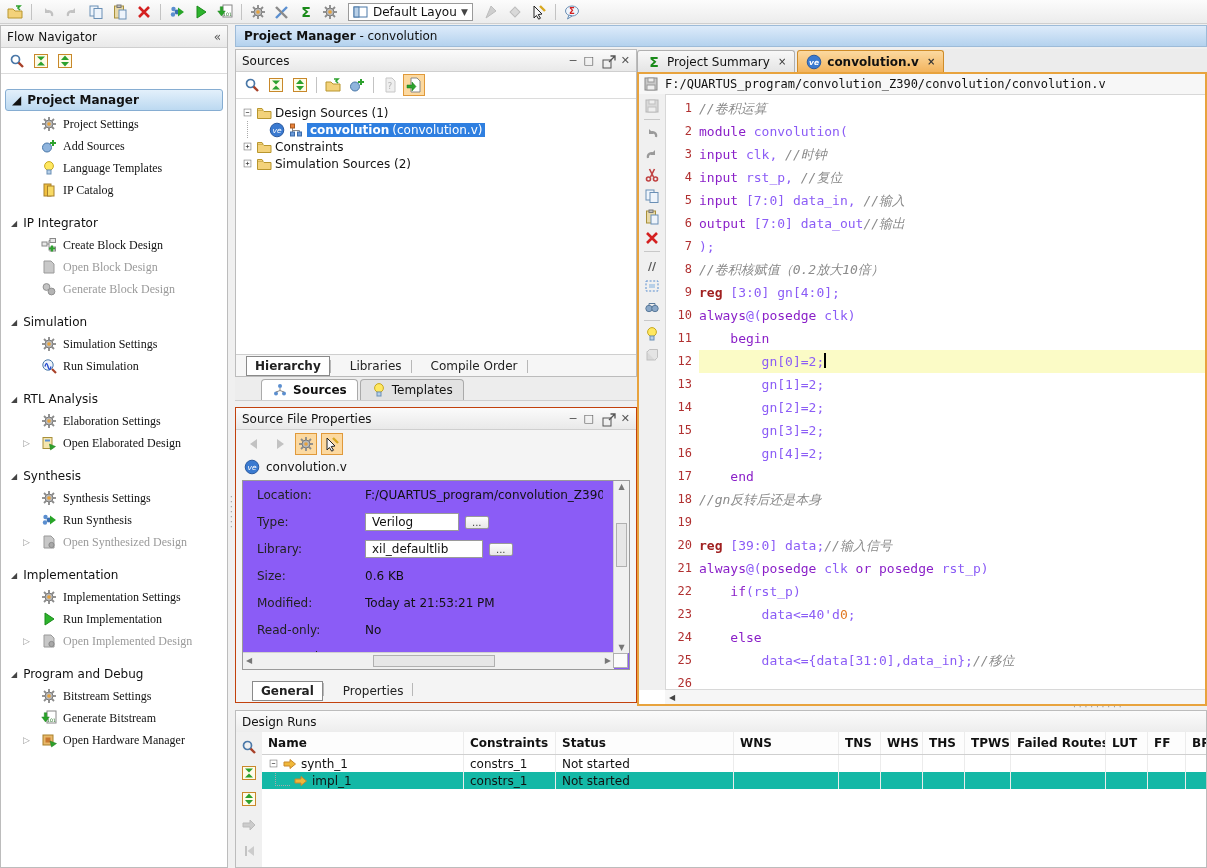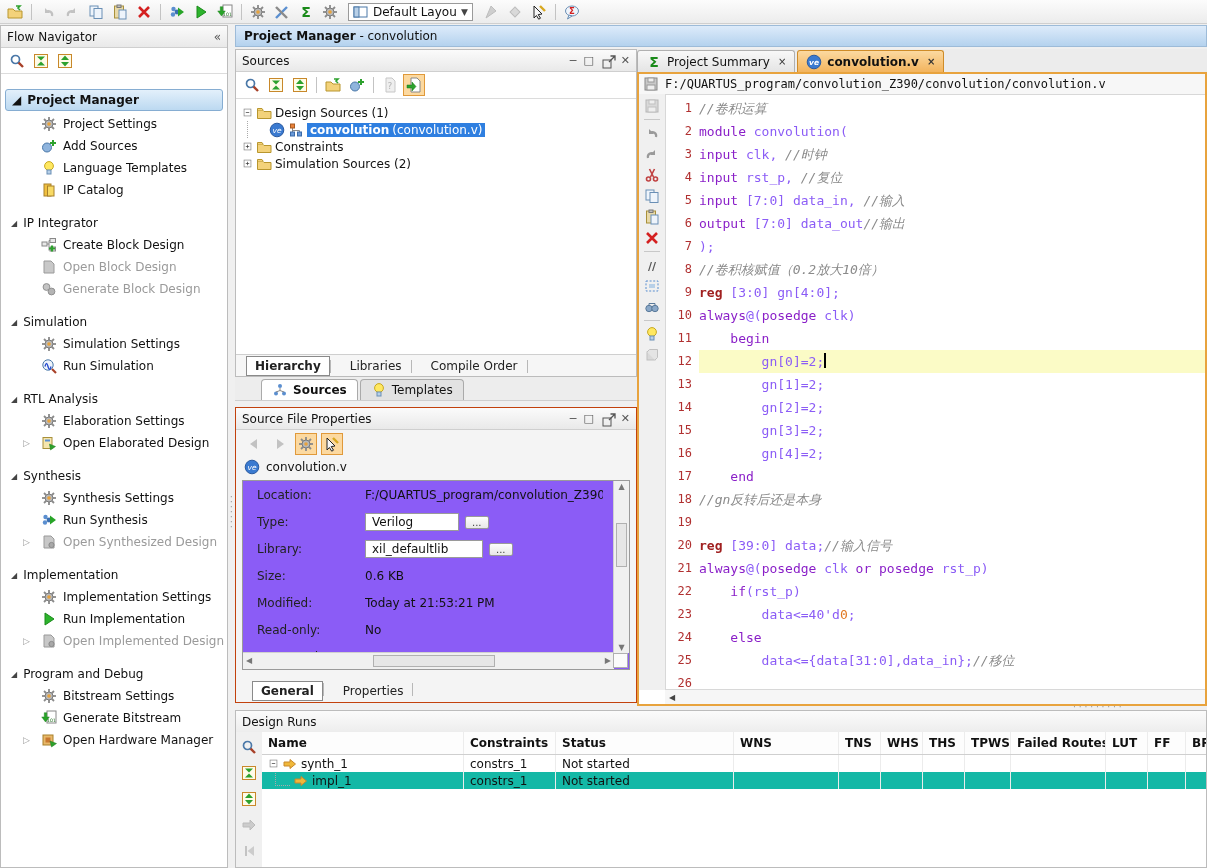--- a/index.html
+++ b/index.html
@@ -31,21 +31,21 @@
   #fn-body{position:absolute;top:47px;left:0;right:0;bottom:0;overflow:hidden;}
   .fn-sec{display:flex;align-items:center;gap:6px;margin:13px 0 2px 10px;height:18px;}
   .fn-sec .mk{color:#444;font-size:8px;}
   .fn-sec .t{font-size:12px;}
   .fn-pm{margin:16px 4px 2px 4px;height:20px;border:1px solid #86add2;border-radius:3px;
     background:linear-gradient(#e3f0fb,#bcd9f1);display:flex;align-items:center;gap:6px;padding:0 6px;}
   .fn-pm .t{font-weight:bold;}
   .fn-item{display:flex;align-items:center;gap:6px;height:22px;padding-left:40px;}
   .fn-item.hasexp{padding-left:22px;}
   .fn-item .exp{color:#9a9a9a;font-size:9px;width:12px;}
-  .fn-item .t{white-space:nowrap;}
+  .fn-item .t{white-space:nowrap;font-family:Liberation Serif, serif;}
   .fn-item.dis .t{color:#9a9a9a;}
 
   #vsplit{position:absolute;left:228px;top:25px;width:7px;bottom:0;background:#f0f0f0;}
   #vsplit::before{content:"·\A·\A·\A·\A·\A·\A·";white-space:pre;color:#8a8a8a;font-size:8px;line-height:5px;
     position:absolute;top:470px;left:2px;}
 
   
   #main-header{position:absolute;left:235px;top:25px;width:972px;height:22px;
     background:linear-gradient(#ddebfa,#b4d2ee);border:1px solid #9dbbd8;box-sizing:border-box;
     display:flex;align-items:center;padding-left:8px;}

